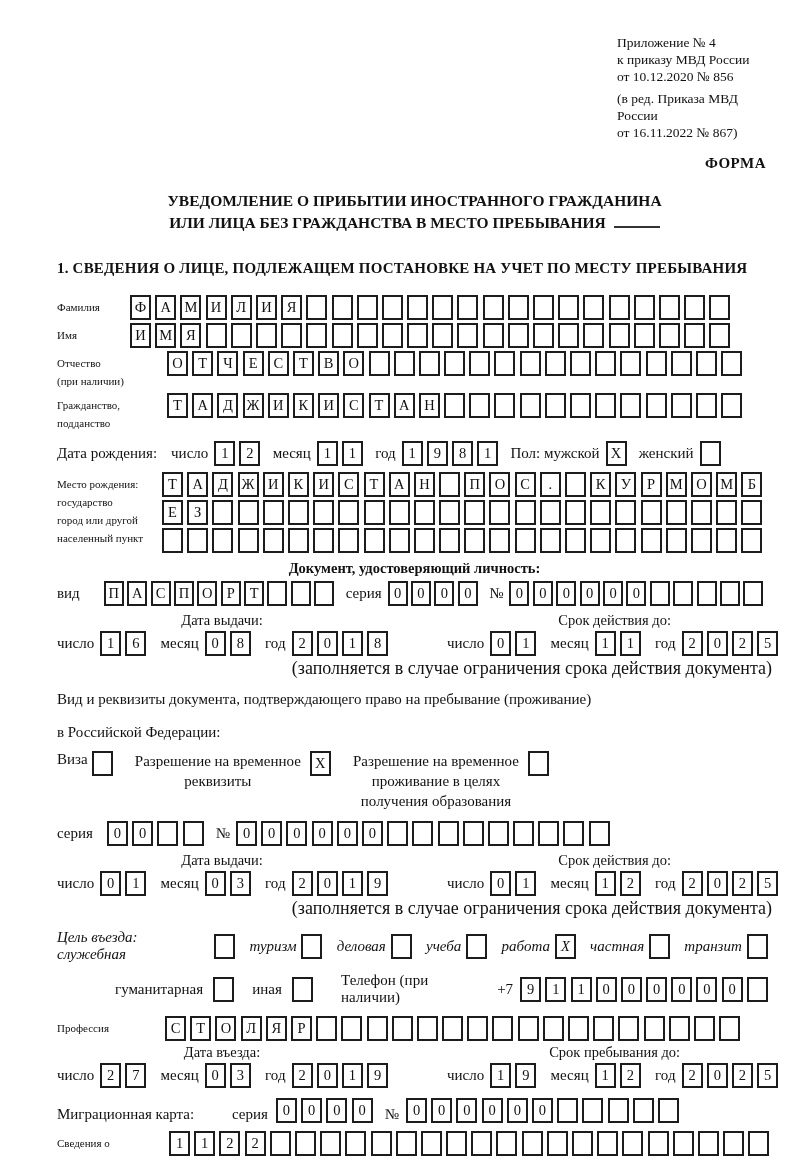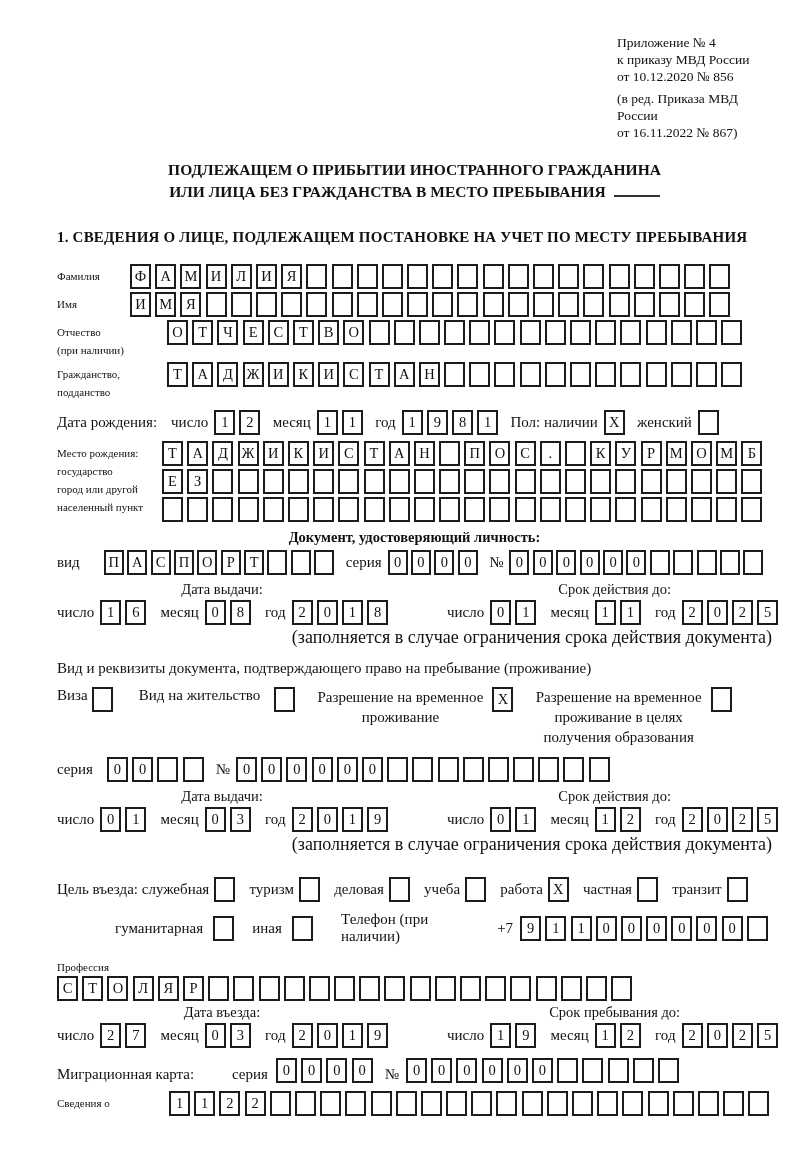--- a/index.html
+++ b/index.html
@@ -52,21 +52,21 @@
   .dline .lbl2 { padding:0 6px 0 10px; }
   .dfoot { text-align:right; font-size:18px; margin-top:2px; margin-bottom:6px; }
 
   .intro { font-size:15px; line-height:29px; margin-top:4px; }
 
   .optrow { display:flex; align-items:flex-start; margin-top:4px; margin-bottom:10px; }
   .opt { display:flex; align-items:flex-start; }
   .opt .cells { margin-left:9px; }
   .optlines { text-align:center; line-height:20px; } .gap22 { margin-left:22px; } .gap18 { margin-left:18px; }
 
-  .purpose { display:flex; align-items:center; margin-top:22px; }
+  .purpose { display:flex; align-items:center; margin-top:10px;font-style:italic; }
   .purpose .plbl { padding:0 5px 0 10px; }
   .purpose .plbl:first-child { padding-left:0; }
   .purpose2 { display:flex; align-items:center; margin-top:9px; }
   .ind58 { margin-left:58px; }
   .phone-lbl { padding:0 10px 0 24px; }
   .plus7 { padding-right:7px; }
 
   .micard { display:flex; align-items:flex-end; margin-top:10px; margin-bottom:8px; }
   .micard .mlabel { width:175px; flex-shrink:0; }
   .micard .lbl { padding-right:8px; }
@@ -79,23 +79,24 @@
 
   <div class="hdr">
     <div>Приложение № 4</div>
     <div>к приказу МВД России</div>
     <div>от 10.12.2020 № 856</div>
     <div class="hdr-ed">
       <div>(в ред. Приказа МВД России</div>
       <div>от 16.11.2022 № 867)</div>
     </div>
   </div>
+  <div class="forma">ФОРМА</div>
 
   <div class="title">
-    <div>ПОДЛЕЖАЩЕМ О ПРИБЫТИИ ИНОСТРАННОГО ГРАЖДАНИНА</div>
+    <div>УВЕДОМЛЕНИЕ О ПРИБЫТИИ ИНОСТРАННОГО ГРАЖДАНИНА</div>
     <div>
       <span>ИЛИ ЛИЦА БЕЗ ГРАЖДАНСТВА В МЕСТО ПРЕБЫВАНИЯ</span><span class="blank"></span>
     </div>
   </div>
 
   <div class="sec1">1. СВЕДЕНИЯ О ЛИЦЕ, ПОДЛЕЖАЩЕМ ПОСТАНОВКЕ НА УЧЕТ ПО МЕСТУ ПРЕБЫВАНИЯ</div>
 
   <div class="frow">
     <div class="flabel w73">Фамилия</div>
     <div class="cells">
@@ -232,21 +233,21 @@
         <span class="cell">1</span>
         <span class="cell">1</span>
       </span>
     <span class="lbl">год</span>
     <span class="cells">
         <span class="cell">1</span>
         <span class="cell">9</span>
         <span class="cell">8</span>
         <span class="cell">1</span>
       </span>
-    <span class="lbl">Пол: наличии</span>
+    <span class="lbl">Пол: мужской</span>
     <span class="cells">
         <span class="cell">X</span>
       </span>
     <span class="lbl">женский</span>
     <span class="cells">
         <span class="cell"></span>
       </span>
   </div>
 
   <div class="frow">
@@ -419,38 +420,33 @@
             <span class="cell">0</span>
             <span class="cell">2</span>
             <span class="cell">5</span>
           </span>
       </div>
     </div>
   </div>
   <div class="dfoot">(заполняется в случае ограничения срока действия документа)</div>
 
   <div class="intro">Вид и реквизиты документа, подтверждающего право на пребывание (проживание)</div>
+  <div class="intro">в Российской Федерации:</div>
 
   <div class="optrow">
     <div class="opt">
       <span>Виза</span>
       <span class="cells" style="margin-left:4px;">
           <span class="cell"></span>
         </span>
     </div>
-    <div class="opt gap22">
-      <span>Вид на жительство</span>
-      <span class="cells" style="margin-left:14px;">
-          <span class="cell"></span>
-        </span>
-    </div>
     <div class="opt gap18">
       <div class="optlines">
         <div>Разрешение на временное</div>
-        <div>проживание</div>
+        <div>реквизиты</div>
       </div>
       <span class="cells">
           <span class="cell">X</span>
         </span>
     </div>
     <div class="opt gap18">
       <div class="optlines">
         <div>Разрешение на временное</div>
         <div>проживание в целях</div>
         <div>получения образования</div>
@@ -586,21 +582,21 @@
         <span class="cell">0</span>
         <span class="cell">0</span>
         <span class="cell">0</span>
         <span class="cell">0</span>
         <span class="cell">0</span>
         <span class="cell">0</span>
         <span class="cell"></span>
       </span>
   </div>
 
-  <div class="frow" style="margin-top:10px;flex-direction:column;">
+  <div class="frow" style="margin-top:10px;">
     <div class="flabel w108">Профессия</div>
     <div class="cells">
         <span class="cell">С</span>
         <span class="cell">Т</span>
         <span class="cell">О</span>
         <span class="cell">Л</span>
         <span class="cell">Я</span>
         <span class="cell">Р</span>
         <span class="cell"></span>
         <span class="cell"></span>

